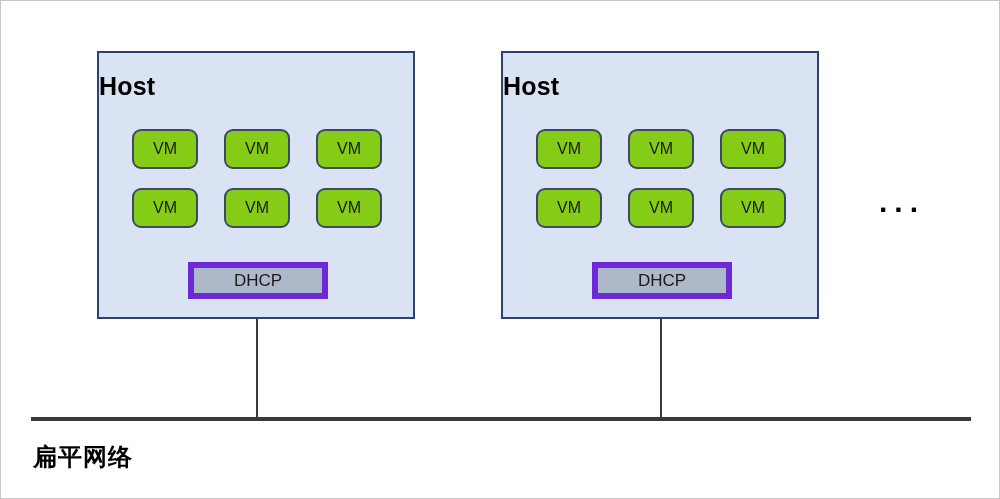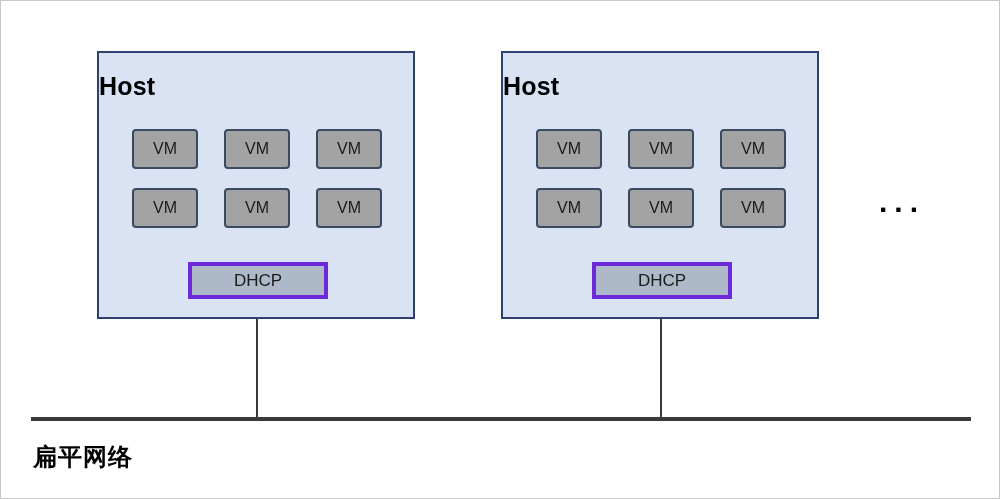--- a/index.html
+++ b/index.html
@@ -53,40 +53,40 @@
     width: 252px;
   }
   .vm-row {
     display: flex;
     gap: 26px;
     margin-bottom: 19px;
   }
   .vm-box {
     width: 66px;
     height: 40px;
-    background: #a3a3a3;
+    background: #84cc16;
     border: 2px solid #3b4a63;
-    border-radius: 4px;
+    border-radius: 9px;
     box-sizing: border-box;
     display: flex;
     align-items: center;
     justify-content: center;
     font-size: 16px;
     color: #1a1a1a;
   }
 
   
   .dhcp-box {
     position: absolute;
     left: 89px;
     top: 209px;
     width: 140px;
     height: 37px;
     background: #adb8c8;
-    border: 4px solid #6d28d9;
+    border: 6px solid #6d28d9;
     box-sizing: border-box;
     display: flex;
     align-items: center;
     justify-content: center;
     font-size: 17px;
     color: #1a1a1a;
   }
 
   
   .connector {

